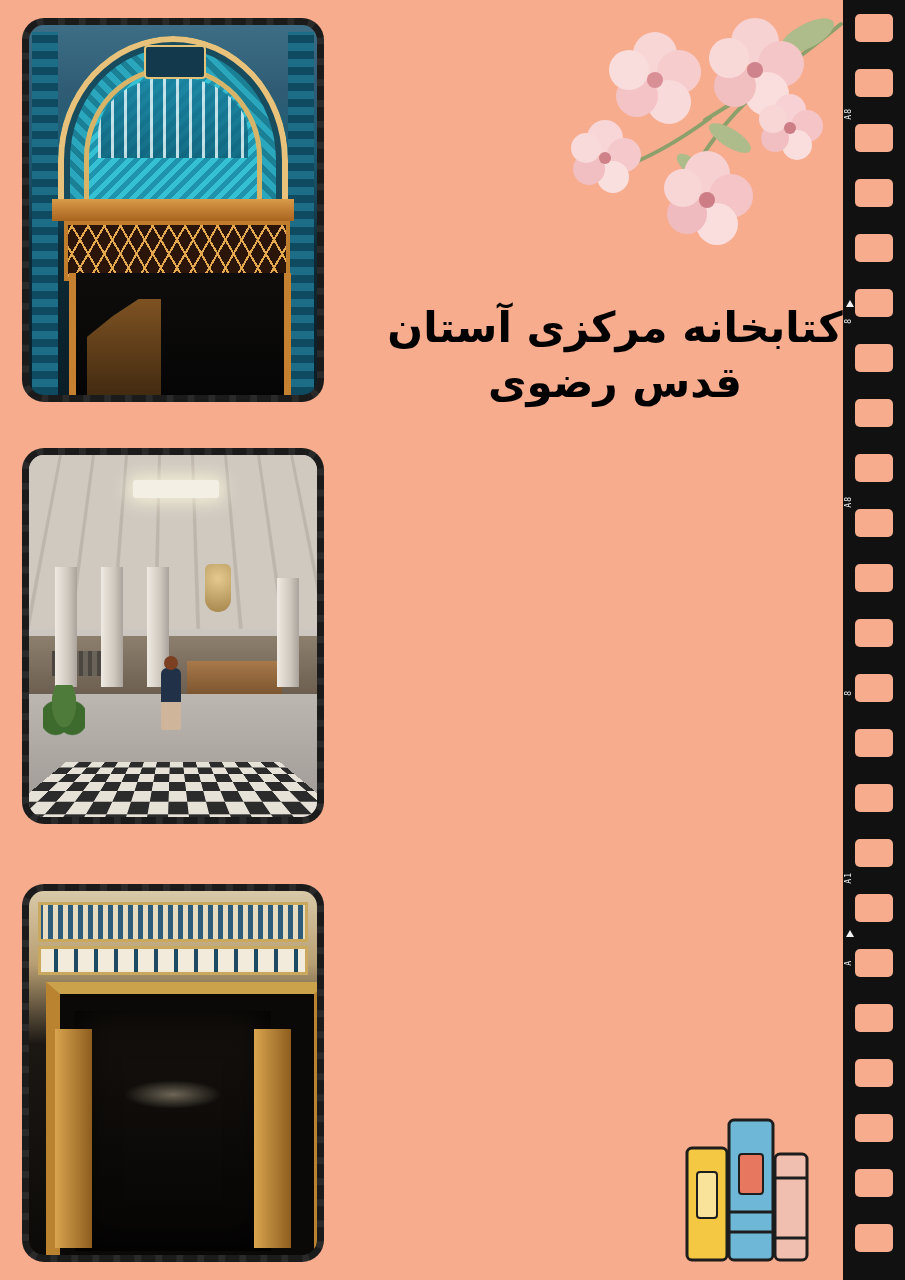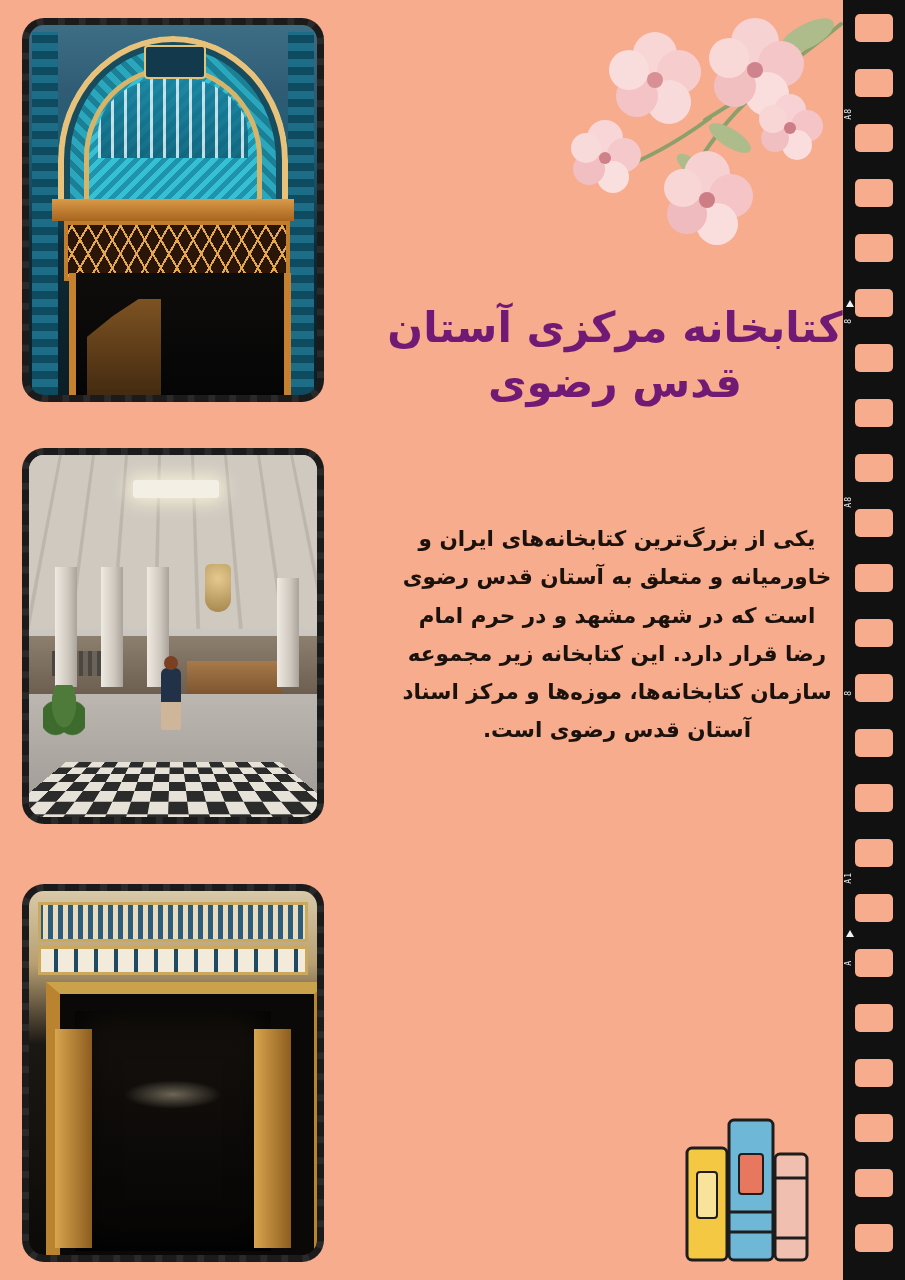--- a/index.html
+++ b/index.html
@@ -239,21 +239,21 @@
   
   .blossoms { position: absolute; left: 455px; top: 10px; width: 400px; height: 270px; }
 
   
   .title {
     position: absolute;
     right: 60px;
     top: 300px;
     width: 460px;
     text-align: center;
-    color: #701a75;
+    color: #000000;
     font-weight: bold;
     font-size: 42px;
     line-height: 1.32;
     letter-spacing: -0.5px;
   }
 
   
   .body-text {
     position: absolute;
     right: 68px;
@@ -426,21 +426,20 @@
           <circle cx="-17" cy="-9" r="14" fill="#f8d6d6"></circle>
           <circle cx="0" cy="0" r="6" fill="#cc7d86"></circle>
         </g>
       </g>
     </svg>
   </div>
 
   <div class="title">کتابخانه مرکزی آستان قدس رضوی</div>
 
   <div class="body-text">
-    <p>یکی از بزرگ‌ترین کتابخانه‌های ایران و خاورمیانه و متعلق به آستان قدس رضوی است که در شهر مشهد و در حرم امام رضا قرار دارد. این کتابخانه زیر مجموعه سازمان کتابخانه‌ها، موزه‌ها و مرکز اسناد آستان قدس رضوی است.</p>
   </div>
 
   <div class="books">
     <svg width="210" height="170" viewBox="0 0 210 170" xmlns="http://www.w3.org/2000/svg">
       <rect x="10" y="56" width="40" height="112" rx="5" fill="#f4c842" stroke="#1d1d1d" stroke-width="3"></rect>
       <rect x="20" y="80" width="20" height="46" rx="3" fill="#f9e39a" stroke="#1d1d1d" stroke-width="2"></rect>
       <rect x="52" y="28" width="44" height="140" rx="5" fill="#6fb7d6" stroke="#1d1d1d" stroke-width="3"></rect>
       <rect x="62" y="62" width="24" height="40" rx="3" fill="#e8775f" stroke="#1d1d1d" stroke-width="2"></rect>
       <line x1="52" y1="120" x2="96" y2="120" stroke="#1d1d1d" stroke-width="3"></line>
       <line x1="52" y1="140" x2="96" y2="140" stroke="#1d1d1d" stroke-width="3"></line>

